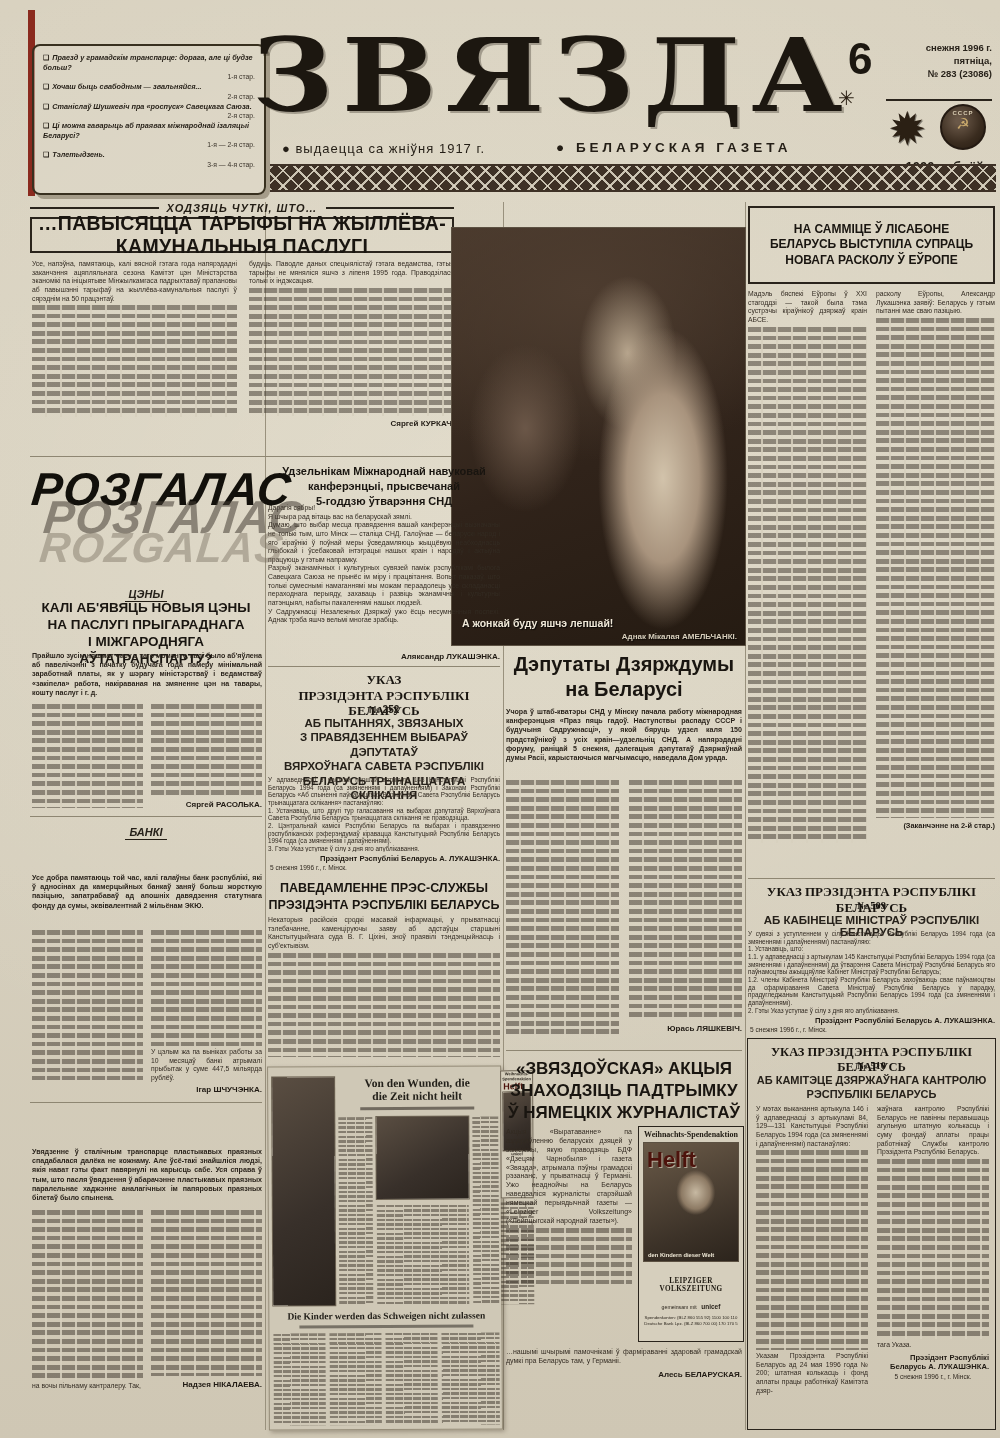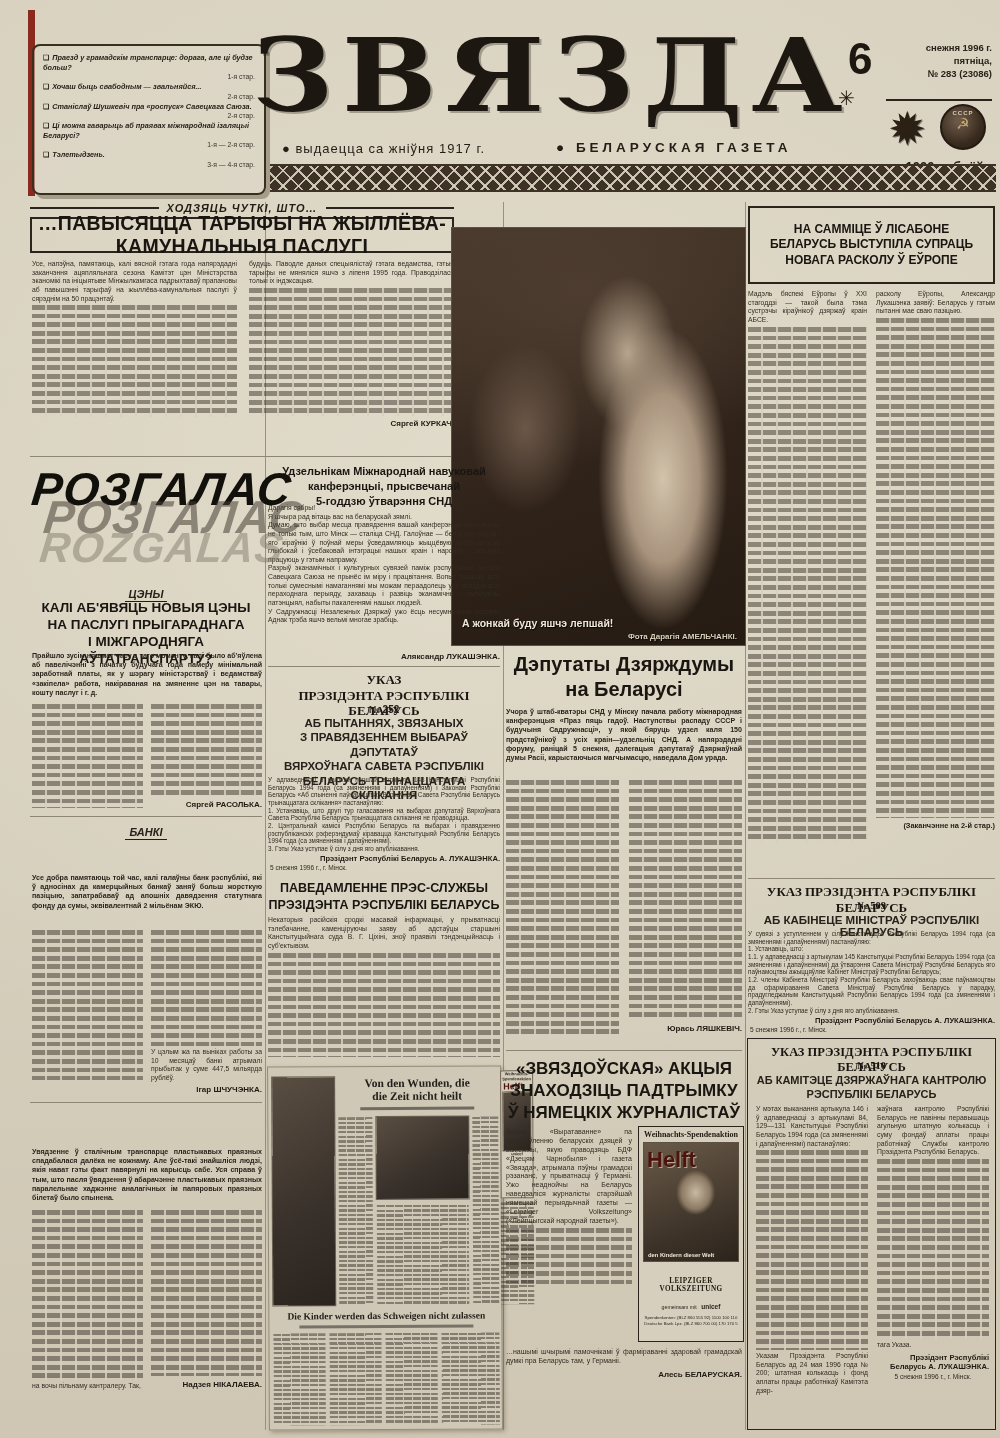--- a/index.html
+++ b/index.html
@@ -207,21 +207,21 @@
   </div>
   <div class="abs blk" style="left:249px;top:260px;width:205px;height:188px">
     <div class="tx">будуць. Паводле даных спецыялістаў гэтага ведамства, гэтыя тарыфы не мяняліся яшчэ з ліпеня 1995 года. Праводзілася толькі іх індэксацыя.</div>
     <div class="fill" style="height:128px;margin-top:2px"></div>
     <div class="byline rt" style="margin-top:3px">Сяргей КУРКАЧ.</div>
   </div>
   <div class="abs hrule" style="left:30px;top:456px;width:424px"></div>
 
   <div class="abs photo" style="left:452px;top:228px;width:293px;height:417px">
     <div class="abs cap" style="left:10px;bottom:16px">А жонкай буду яшчэ лепшай!</div>
-    <div class="abs credit" style="right:8px;bottom:4px">Фота Дарагія АМЕЛЬЧАНКІ.</div>
+    <div class="abs credit" style="right:8px;bottom:4px">Аднак Мікалая АМЕЛЬЧАНКІ.</div>
   </div>
 
   <div class="abs headbox" style="left:748px;top:206px;width:247px;height:78px">
     <div class="h-lisbon ctr pre">НА САММІЦЕ Ў ЛІСАБОНЕ
 БЕЛАРУСЬ ВЫСТУПІЛА СУПРАЦЬ
 НОВАГА РАСКОЛУ Ў ЕЎРОПЕ</div>
   </div>
   <div class="abs blk" style="left:748px;top:290px;width:119px;height:566px">
     <div class="tx">Мадэль бяспекі Еўропы ў XXI стагоддзі — такой была тэма сустрэчы кіраўнікоў дзяржаў краін АБСЕ.</div>
     <div class="fill" style="height:516px;margin-top:2px"></div>

